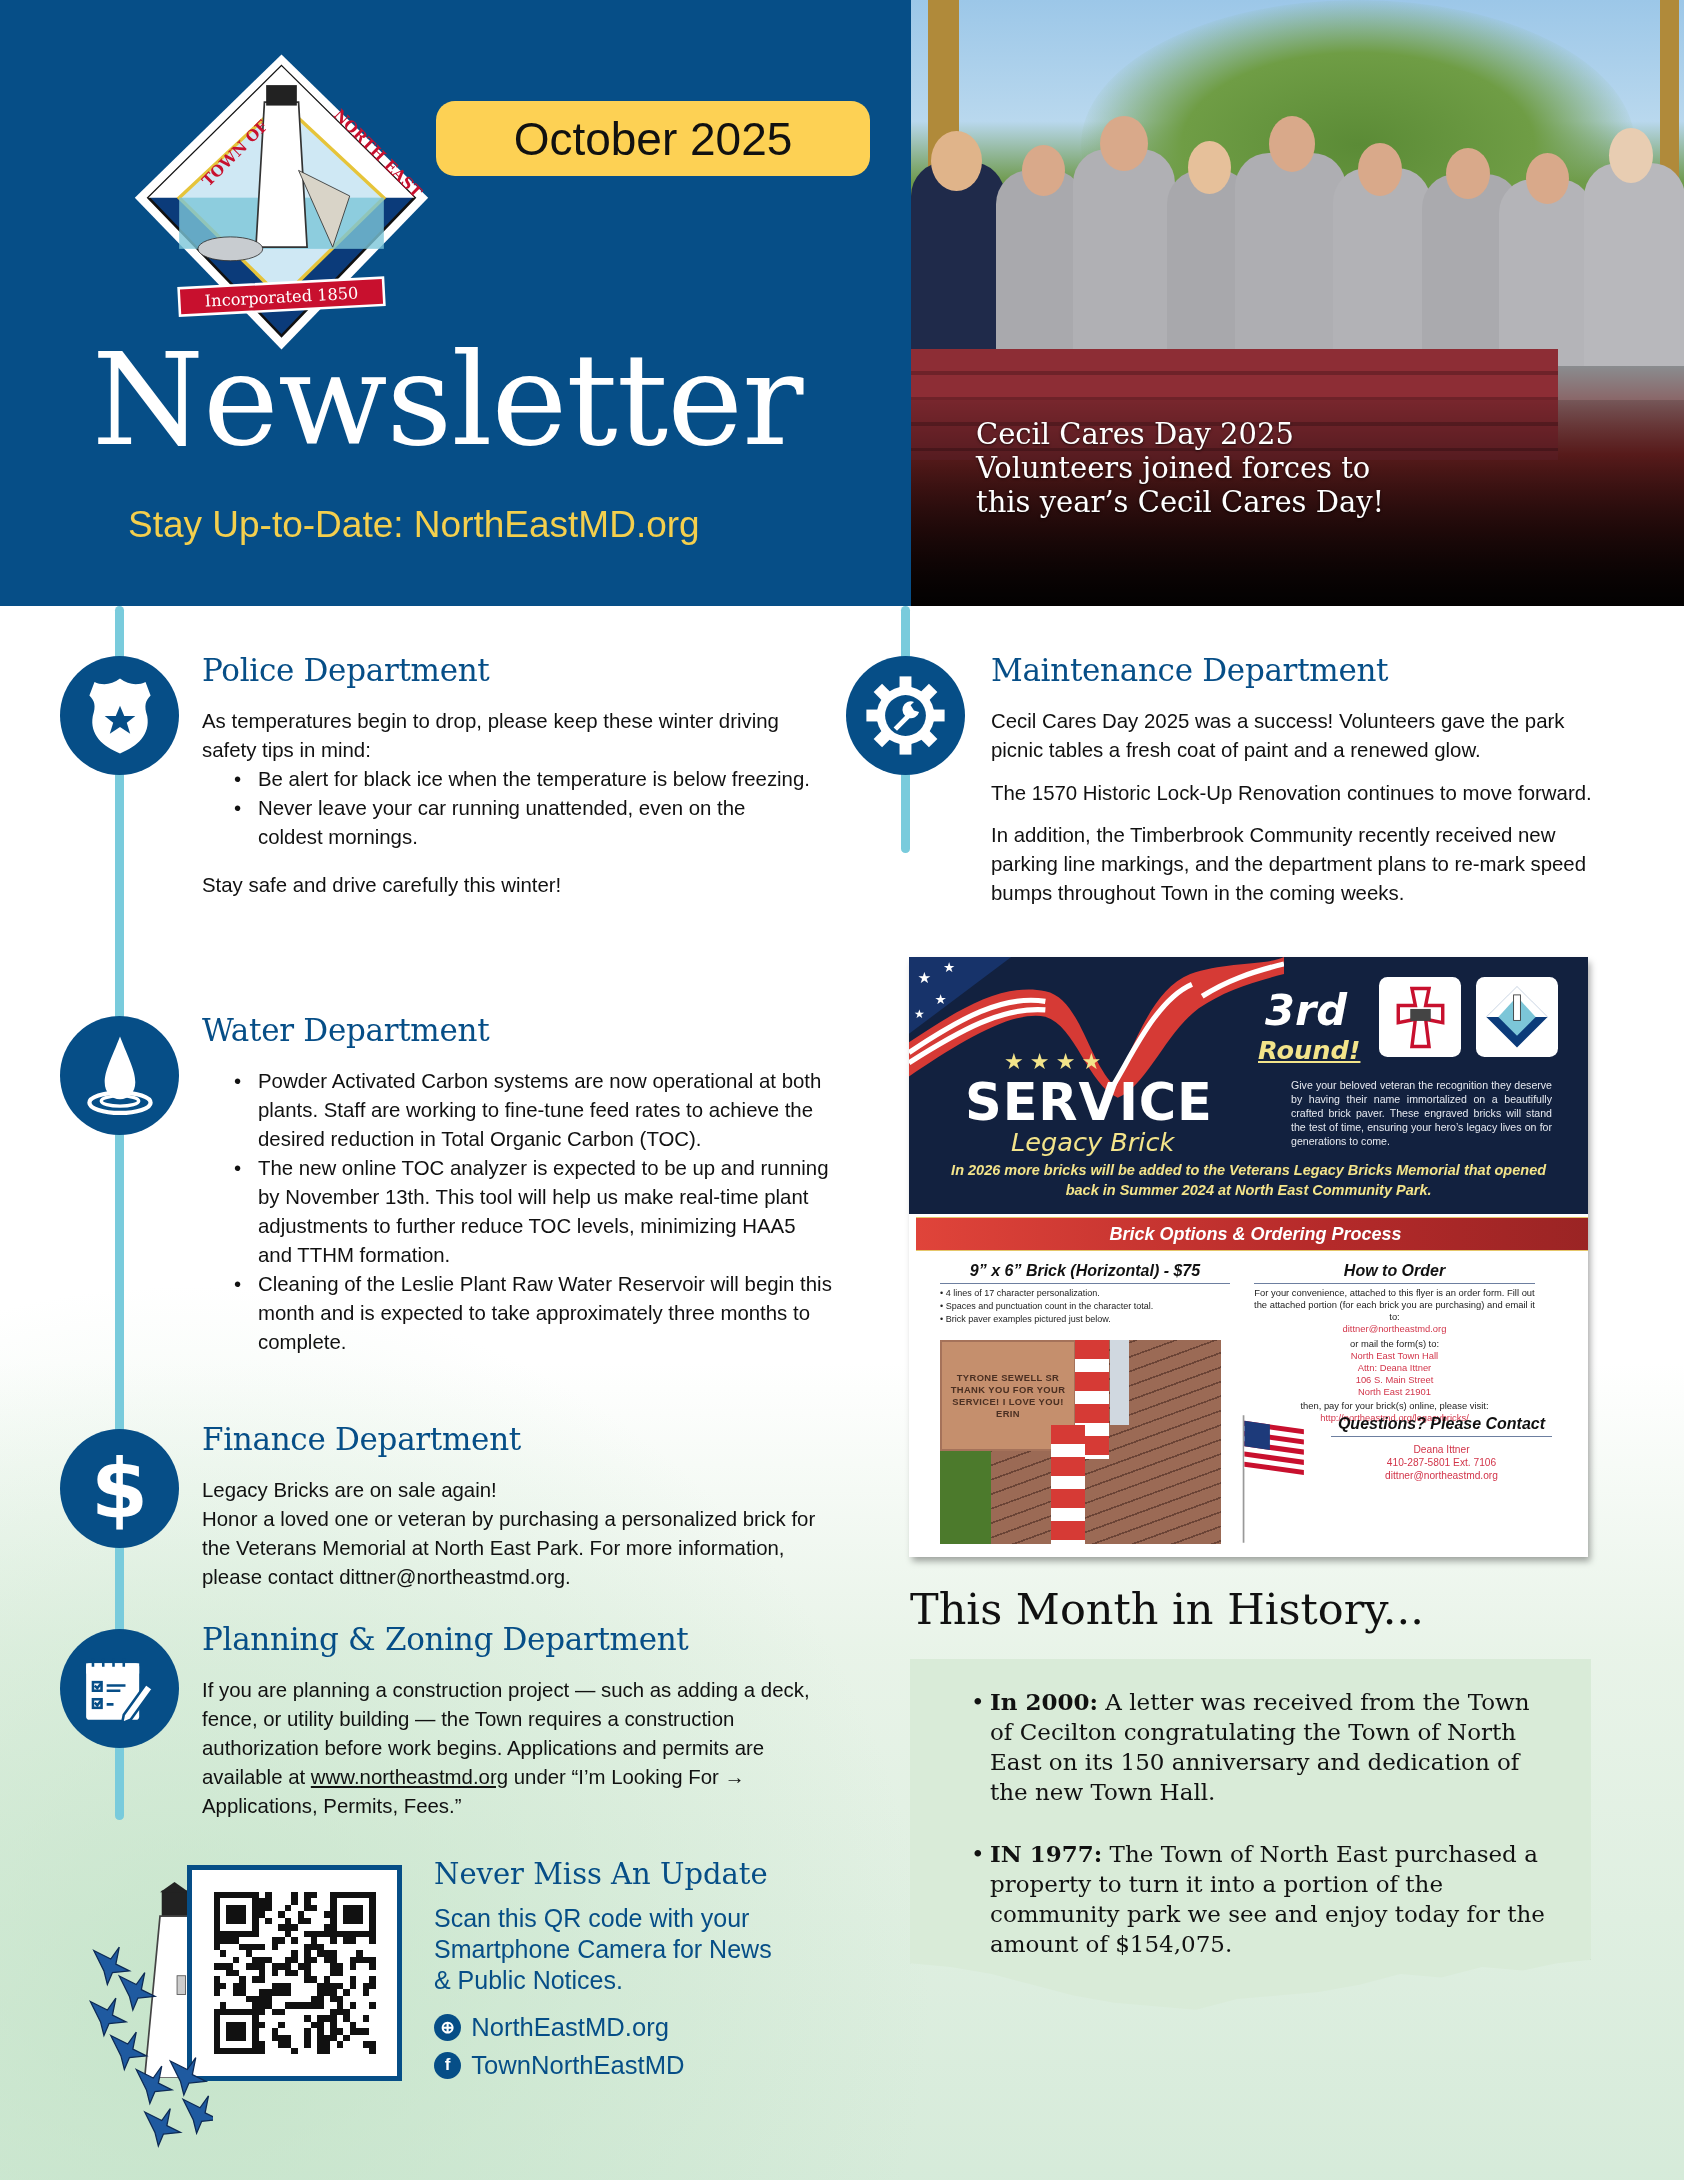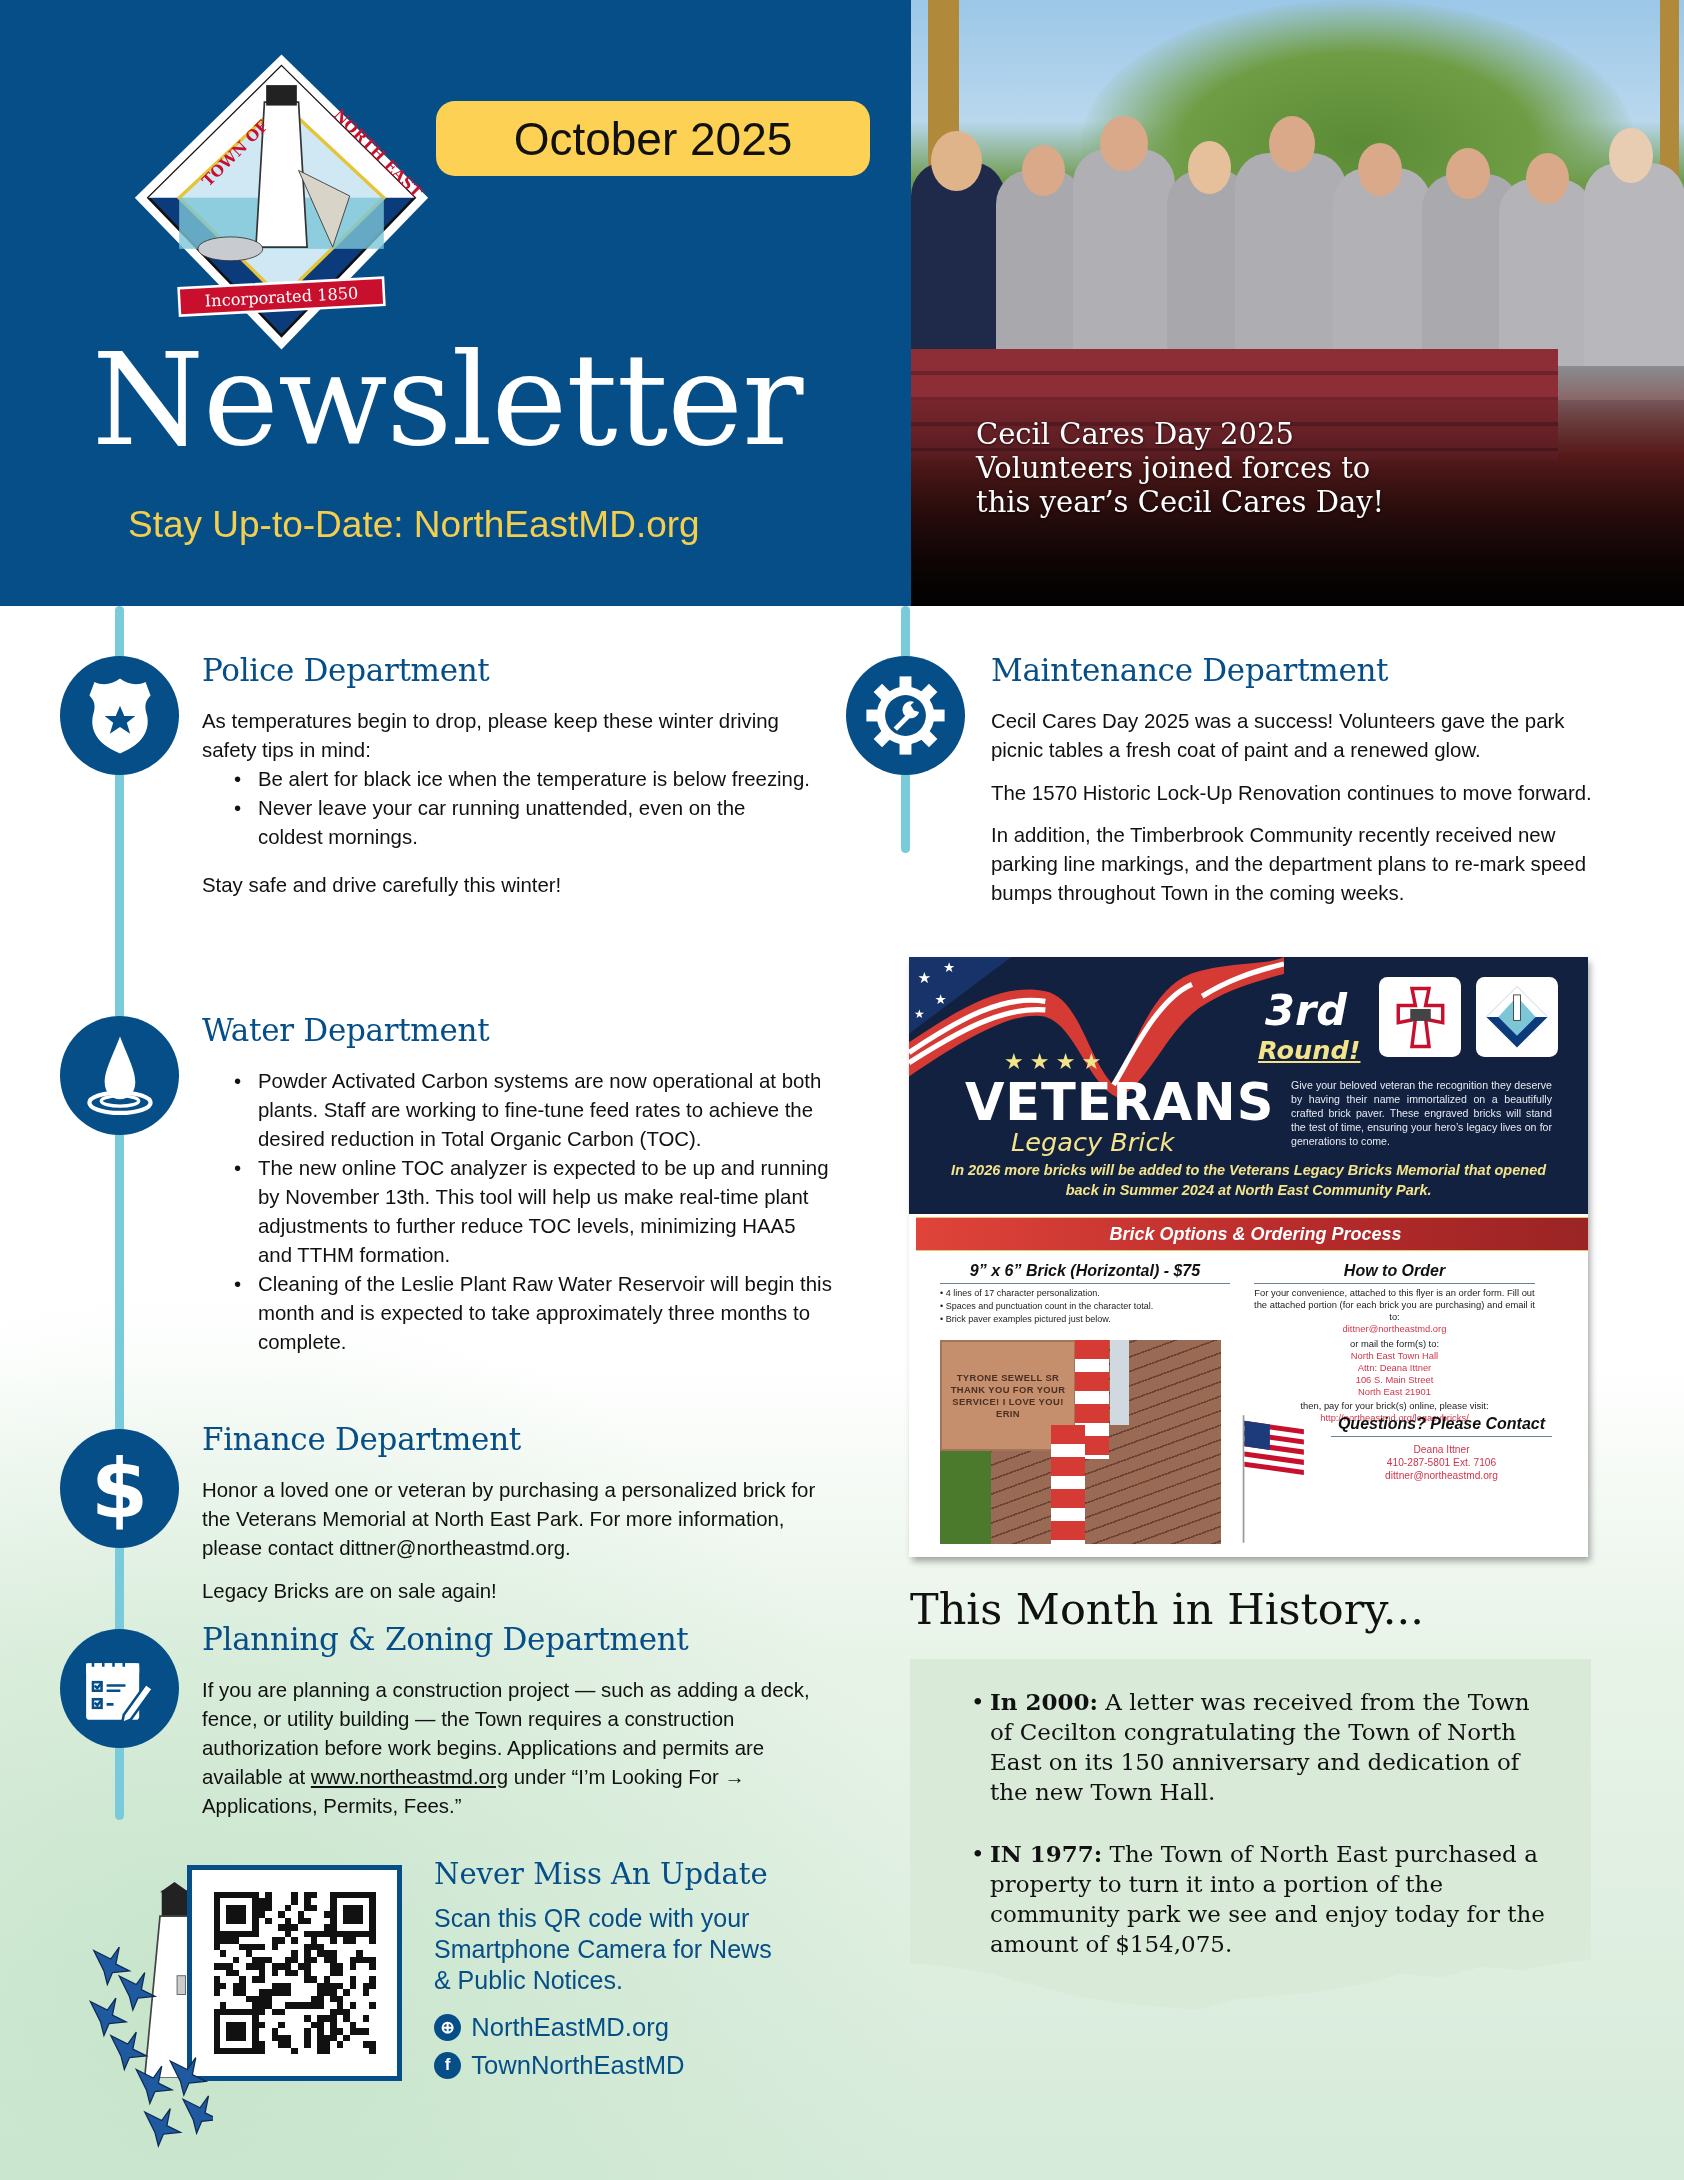--- a/index.html
+++ b/index.html
@@ -330,22 +330,22 @@
     <li>The new online TOC analyzer is expected to be up and running by November 13th. This tool will help us make real-time plant adjustments to further reduce TOC levels, minimizing HAA5 and TTHM formation.</li>
     <li>Cleaning of the Leslie Plant Raw Water Reservoir will begin this month and is expected to take approximately three months to complete.</li>
   </ul>
 </div>
 
 <div class="icon-circle" style="left:60px;top:1429px;">
   <span style="color:#fff;font-size:82px;font-weight:bold;font-family:'DejaVu Sans',sans-serif;">$</span>
 </div>
 <div class="section" style="left:202px;top:1421px;width:622px;">
   <h2>Finance Department</h2>
+  <p style="margin-bottom:0">Legacy Bricks are on sale again!</p>
   <p style="margin-top:0">Honor a loved one or veteran by purchasing a personalized brick for the Veterans Memorial at North East Park. For more information, please contact dittner@northeastmd.org.</p>
-  <p style="margin-bottom:0">Legacy Bricks are on sale again!</p>
 </div>
 
 <div class="icon-circle" style="left:60px;top:1629px;">
   <svg width="77" height="72" viewBox="0 0 90 84">
     <rect x="6" y="12" width="62" height="66" rx="4" fill="#ffffff"></rect>
     <rect x="6" y="12" width="62" height="12" fill="#ffffff"></rect>
     <g stroke="#064e87" stroke-width="3" fill="none">
       <path d="M14 6 v10 M26 6 v10 M38 6 v10 M50 6 v10"></path>
       <rect x="14" y="34" width="10" height="10"></rect>
         <path d="M16 38 l3 3 l5 -6"></path>
@@ -1071,21 +1071,21 @@
         </svg>
     </div>
     <div class="badge-box" style="left:567px;">
       <svg width="68" height="68" viewBox="0 0 80 80">
           <polygon points="40,4 76,40 40,76 4,40" fill="#0b3b7a"></polygon>
           <polygon points="40,4 76,40 4,40" fill="#fff"></polygon>
           <polygon points="40,16 62,40 40,62 18,40" fill="#7cc6d8"></polygon>
           <rect x="36" y="14" width="8" height="30" fill="#fff" stroke="#333"></rect>
         </svg>
     </div>
-    <div class="veterans-title">VETERANS</div>
+    <div class="veterans-title">SERVICE</div>
     <div class="legacy-sub">Legacy Brick</div>
     <div class="flyer-desc">Give your beloved veteran the recognition they deserve by having their name immortalized on a beautifully crafted brick paver. These engraved bricks will stand the test of time, ensuring your hero’s legacy lives on for generations to come.</div>
     <div class="flyer-banner-text">In 2026 more bricks will be added to the Veterans Legacy Bricks Memorial that opened back in Summer 2024 at North East Community Park.</div>
   </div>
   <div class="red-band">Brick Options &amp; Ordering Process</div>
 
   <div class="col-left">
     <div class="col-head">9” x 6” Brick (Horizontal) - $75</div>
     <ul>
       <li>4 lines of 17 character personalization.</li>

